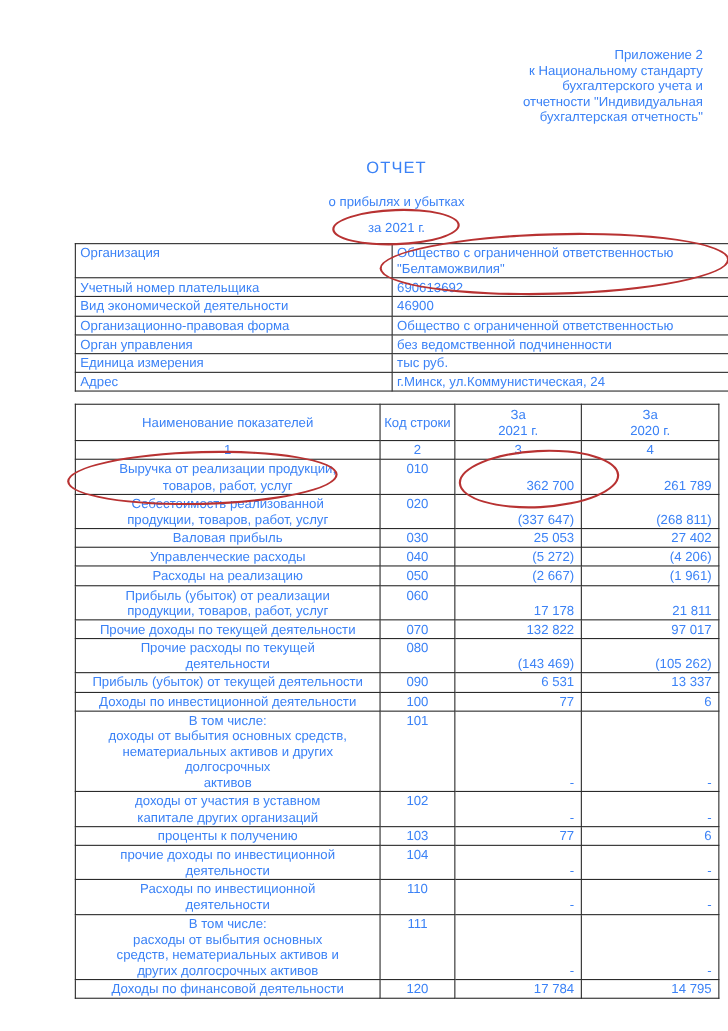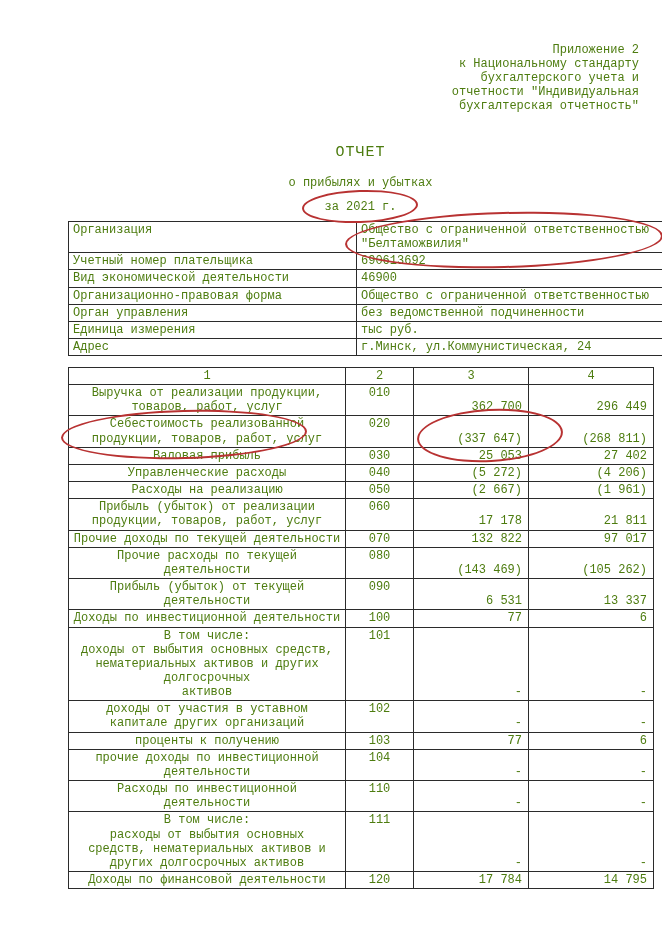--- a/index.html
+++ b/index.html
@@ -1,21 +1,21 @@
 <!DOCTYPE html>
 <html lang="ru"><head>
 <meta charset="utf-8">
 <style>
   html,body{margin:0;padding:0;background:#ffffff;}
   .page{
     position:relative;
     width:662px;height:937px;
     background:#ffffff;
-    font-family:Liberation Mono, monospace;
-    color:#4d7c0f;
+    font-family:Liberation Sans, sans-serif;
+    color:#3b82f6;
     overflow:hidden;
   }
   
   .hdr{
     position:absolute;top:43px;right:23px;
     text-align:right;font-size:12px;line-height:1.17;
     white-space:pre-line;
   }
   
   .title-wrap{position:absolute;left:68px;width:585px;text-align:center;}
@@ -101,34 +101,42 @@
 
   <table class="rep-table">
     <colgroup>
       <col style="width:277px">
         <col style="width:68px">
         <col style="width:115px">
         <col style="width:125px">
     </colgroup>
     <thead>
       <tr>
+        <th>Наименование показателей</th>
+        <th>Код строки</th>
+        <th>За
+2021 г.</th>
+        <th>За
+2020 г.</th>
+      </tr>
+      <tr>
         <td class="cnum">1</td>
         <td class="cnum">2</td>
         <td class="cnum">3</td>
         <td class="cnum">4</td>
       </tr>
     </thead>
     <tbody>
 
         <tr>
           <td class="name">Выручка от реализации продукции,
 товаров, работ, услуг</td>
           <td class="code">010</td>
           <td class="val">362 700</td>
-          <td class="val">296 449</td>
+          <td class="val">261 789</td>
         </tr>
 
         <tr>
           <td class="name">Себестоимость реализованной
 продукции, товаров, работ, услуг</td>
           <td class="code">020</td>
           <td class="val">(337 647)</td>
           <td class="val">(268 811)</td>
         </tr>
 

